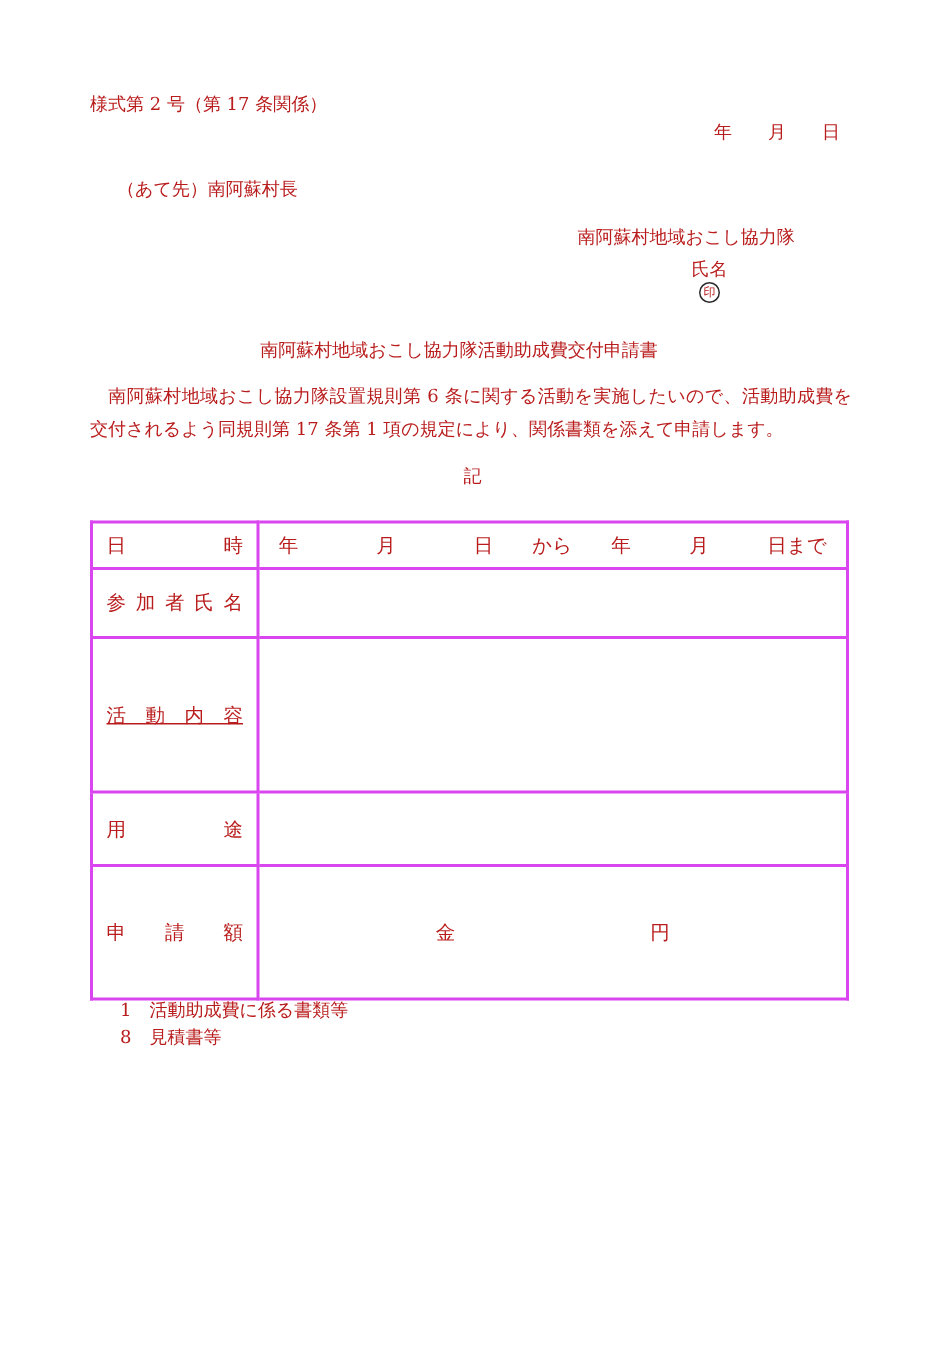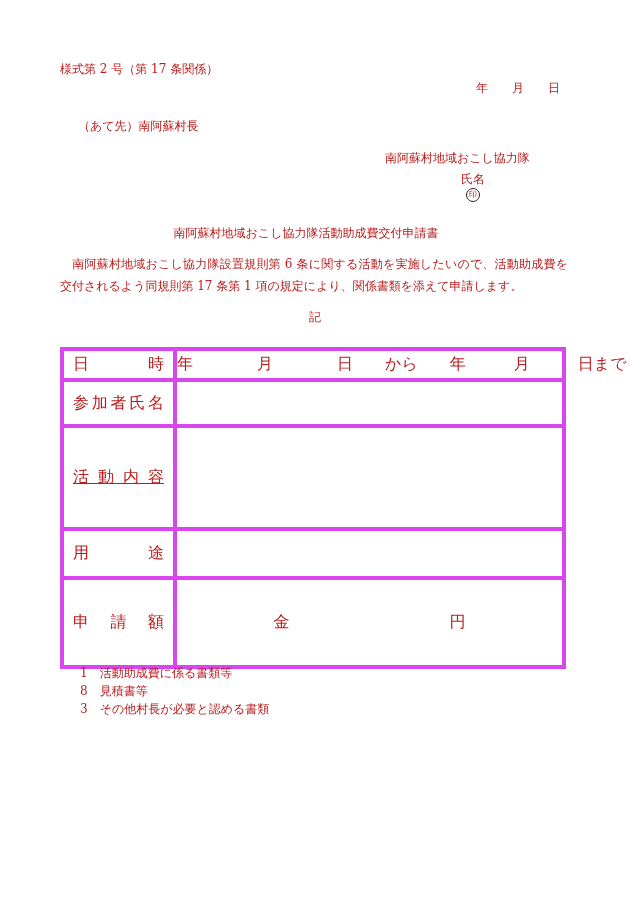--- a/index.html
+++ b/index.html
@@ -31,22 +31,22 @@
   .body-text {
     position: absolute; left: 60px; top: 253px; width: 508px;
     line-height: 22px; text-align: justify; margin: 0;
   }
   .record-marker { position: absolute; left: 0; top: 309px; width: 630px; text-align: center; }
   .form-table {
     position: absolute; left: 60px; top: 347px; width: 506px;
     border-collapse: collapse; table-layout: fixed;
   }
   .form-table td {
-    border: 4px solid #d946ef; vertical-align: middle;
-    font-size: 16px; padding: 0;
+    border: 2px solid #d946ef; vertical-align: middle;
+    font-size: 13px; padding: 0;
   }
   .form-table td.label-cell {
     width: 91px; padding: 0 9px;
     text-align: justify; text-align-last: justify;
   }
   .form-table td.value-cell { text-align: center; white-space: pre; }
   .form-table tr.row-datetime   { height: 31px; }
   .form-table tr.row-participants { height: 46px; padding-left: 24px; }
   .form-table tr.row-activity   { height: 103px; text-decoration: underline; }
   .form-table tr.row-purpose    { height: 49px; }
@@ -100,17 +100,16 @@
         <td class="label-cell">申請額</td>
         <td class="value-cell">金　　　　　　　　　　円</td>
       </tr>
     </tbody>
   </table>
 
   <div class="notes">
     <ul class="notes-items">
       <li>1　活動助成費に係る書類等</li>
       <li>8　見積書等</li>
-      <li>3　その他村長が必要と認める書類</li>
     </ul>
   </div>
 
 </div>
 
 </body></html>

